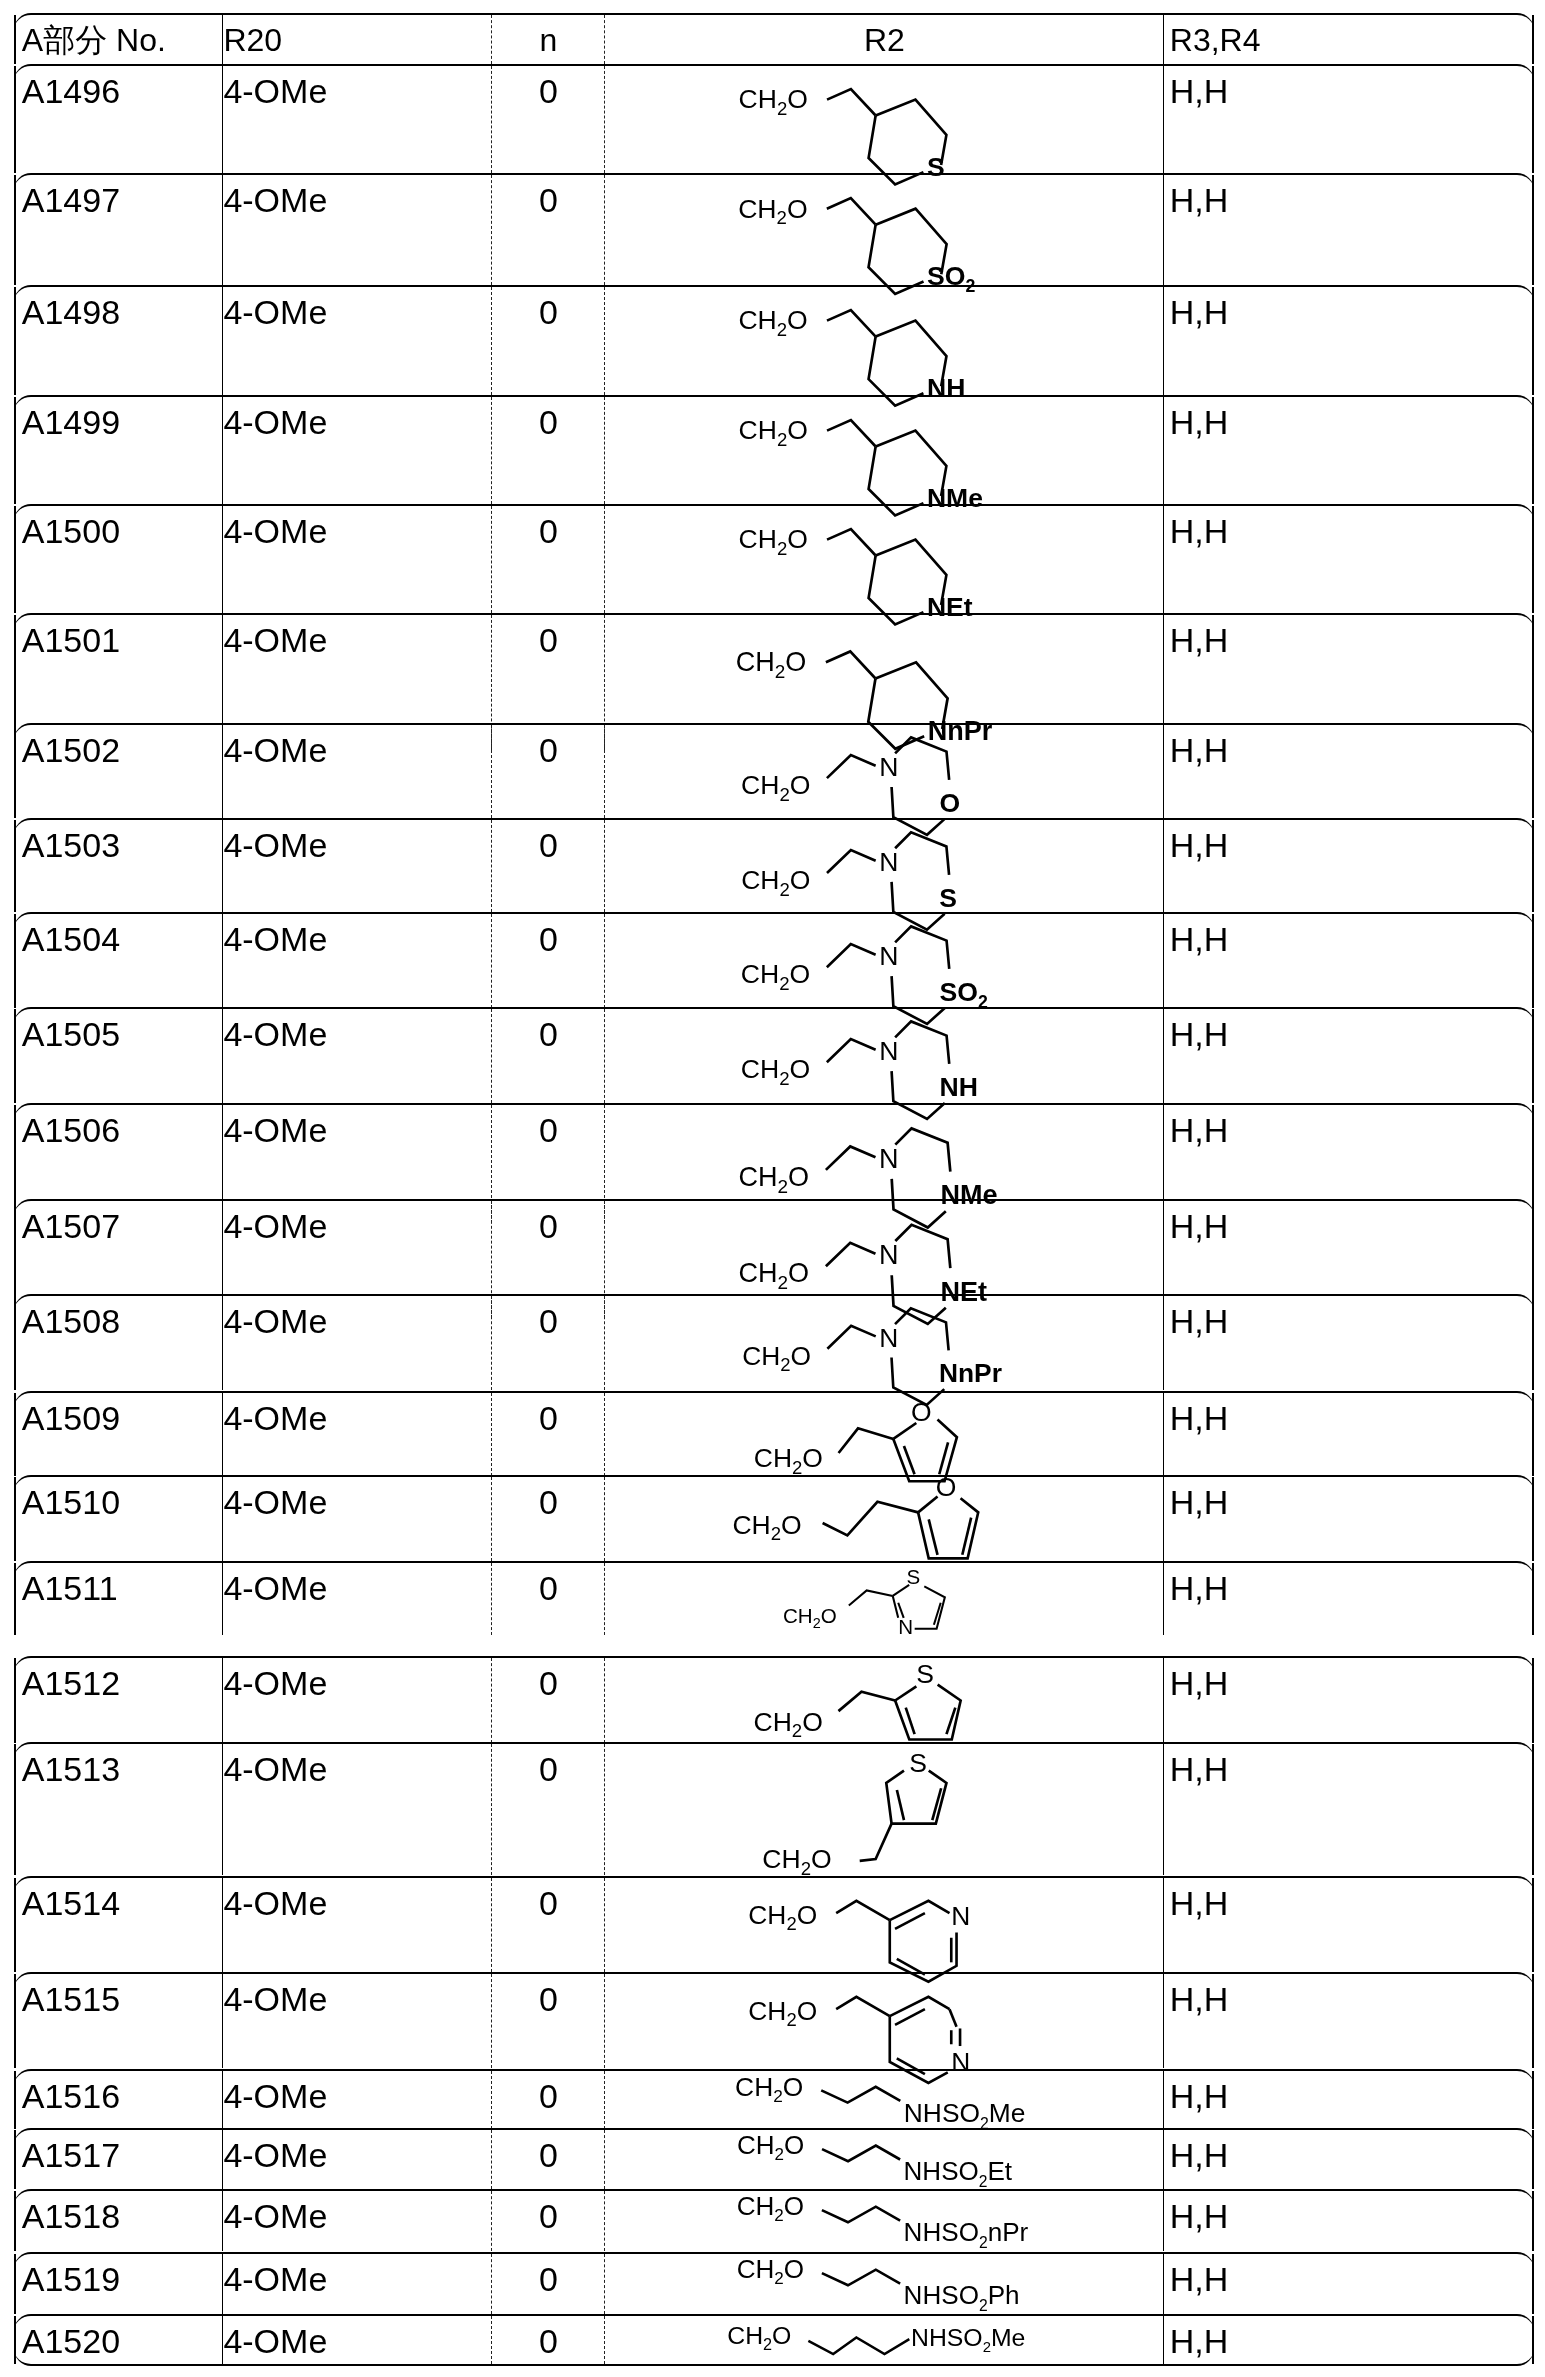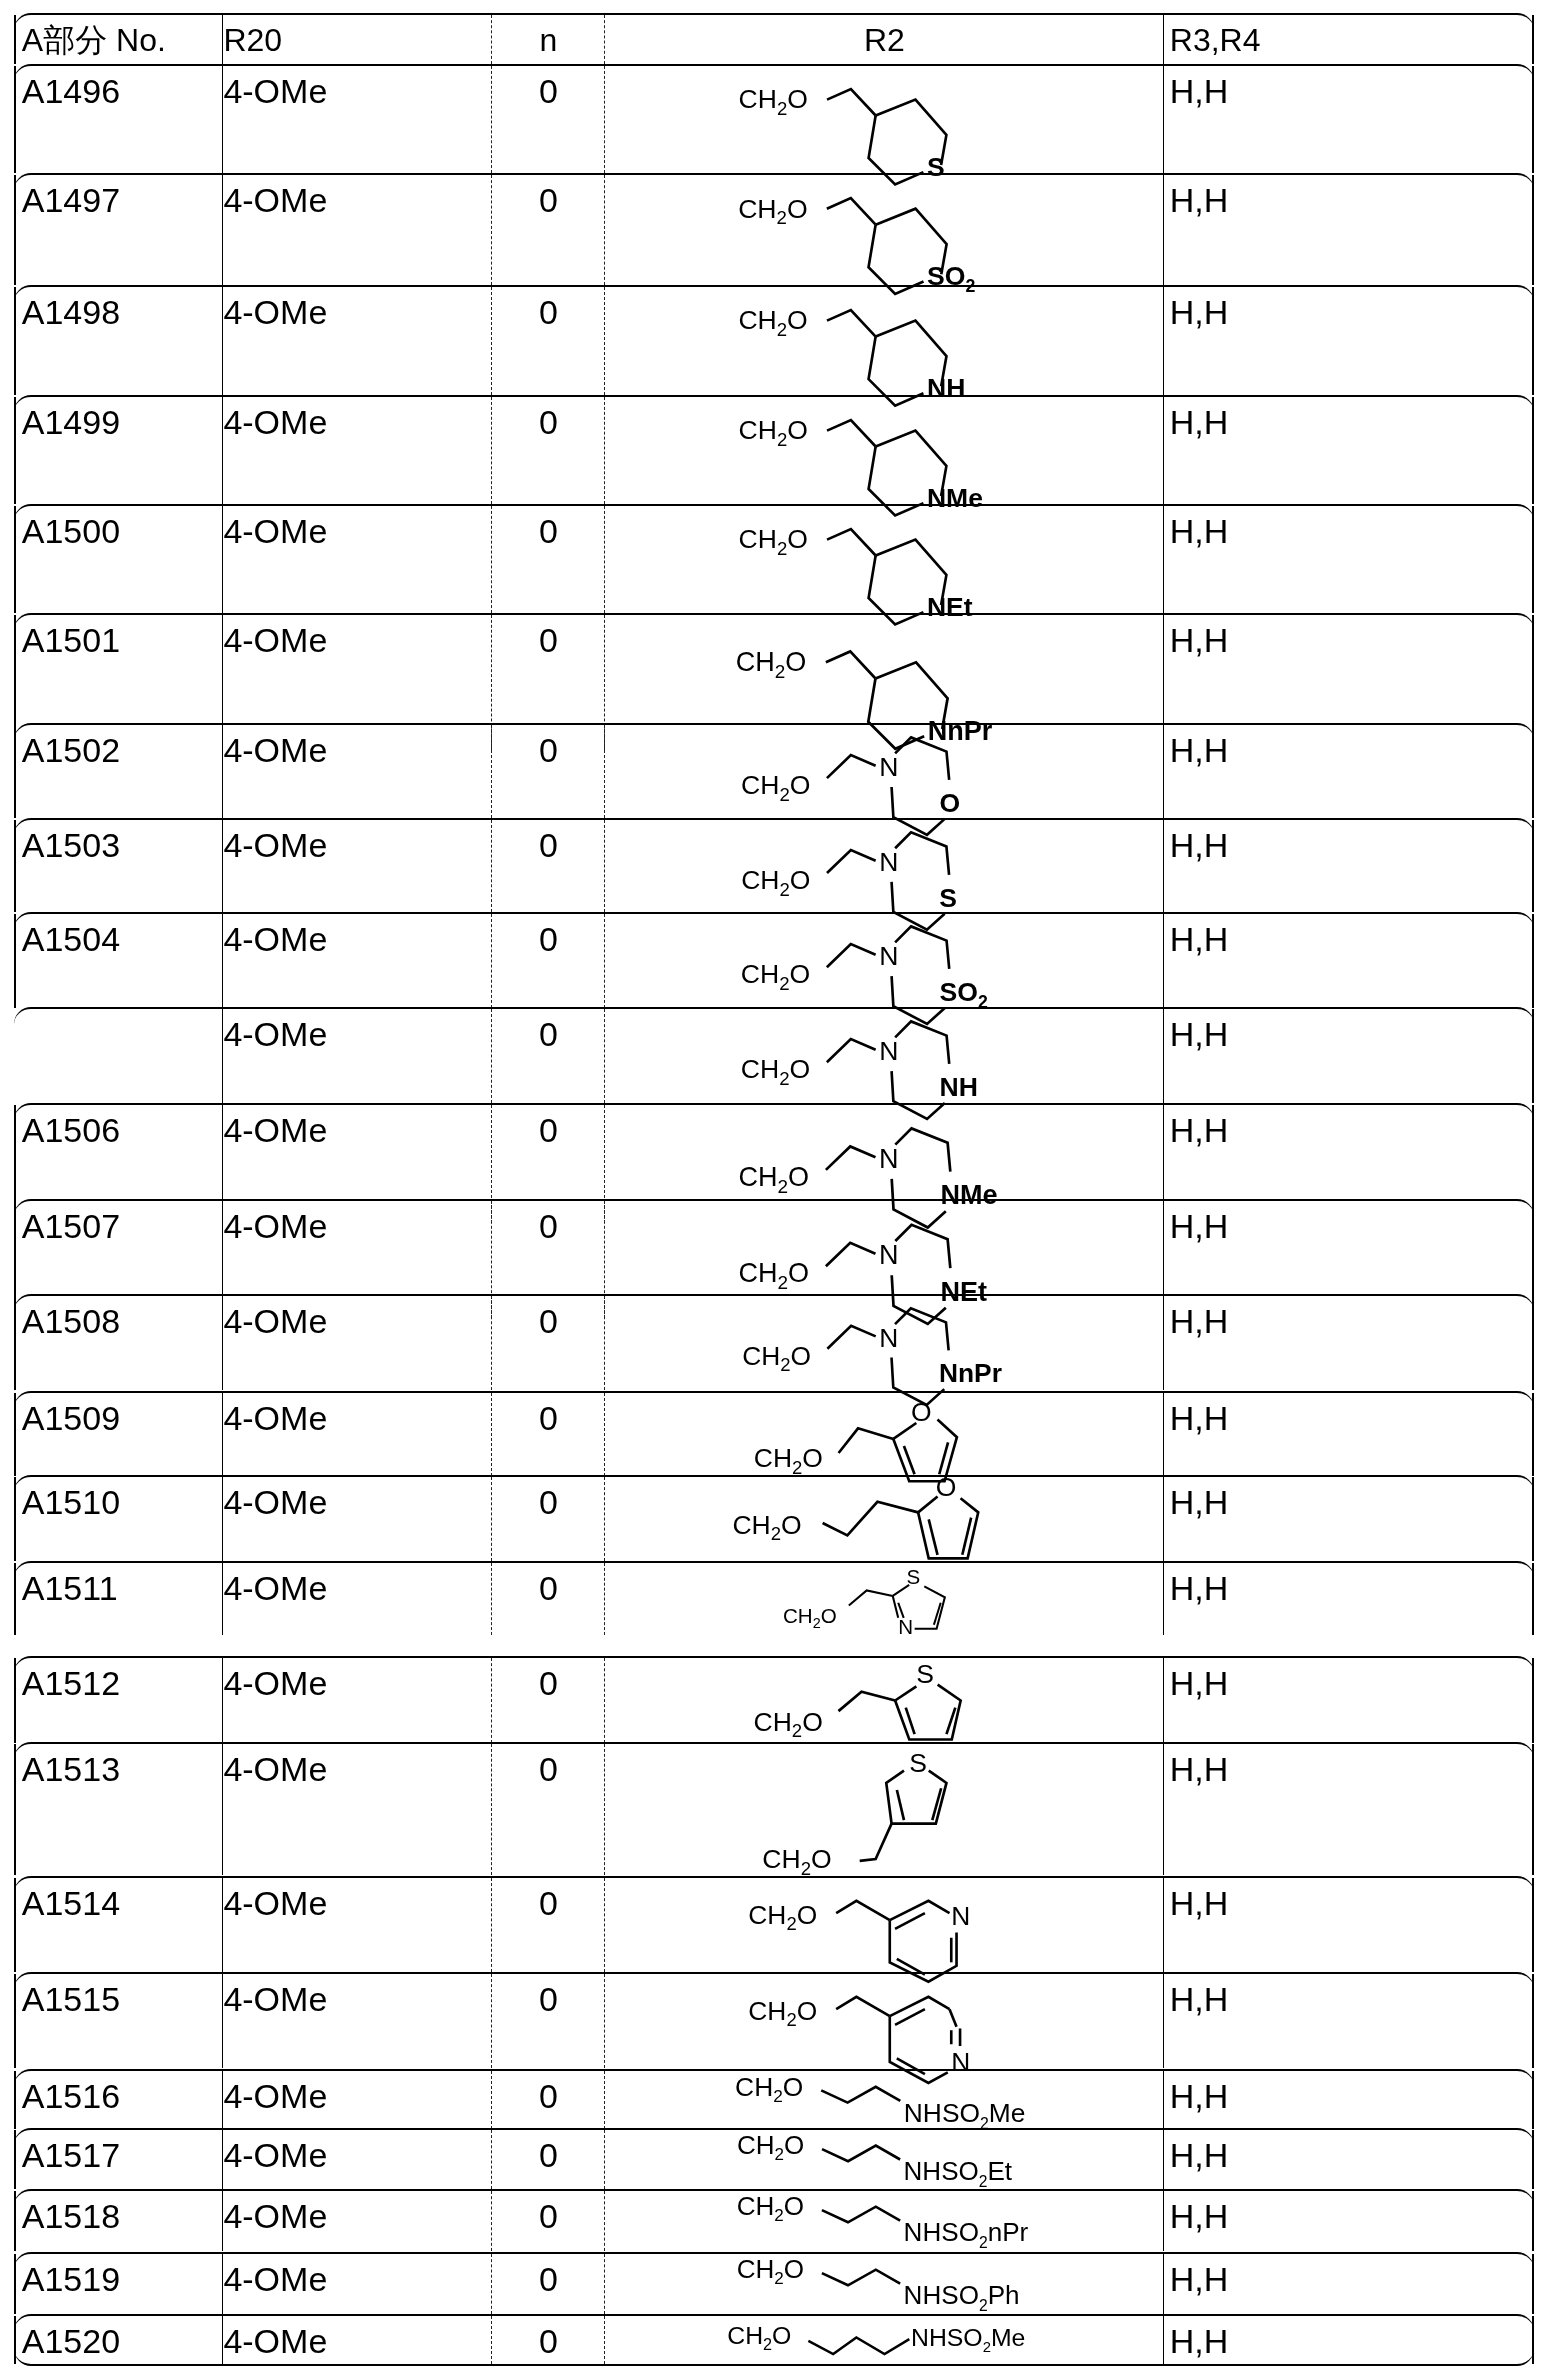--- a/index.html
+++ b/index.html
@@ -256,20 +256,23 @@
             <polyline points="322,32 340,14 380,30 383,62"></polyline>
             <polyline points="318,70 320,104 358,124 378,106"></polyline>
             <text class="b" x="372" y="98">SO<tspan font-size="20" dy="8">2</tspan><tspan dy="-8"></tspan></text>
           </svg>
         </div>
         <div class="cell c5">
           <div class="txt">H,H</div>
         </div>
       </div>
       <div class="row" style="top: 994px; height: 96px;">
+        <div class="cell c1">
+          <div class="txt">A1505</div>
+        </div>
         <div class="cell c2">
           <div class="txt">4-OMe</div>
         </div>
         <div class="cell c3">
           <div class="txt">0</div>
         </div>
         <div class="cell c4">
           <svg class="mol" viewBox="0 0 620 106">
             <text x="148" y="78" font-size="30">CH<tspan font-size="21" dy="7.5">2</tspan><tspan dy="-7.5">O</tspan></text>
             <polyline points="245,60 272,34 300,46"></polyline>

